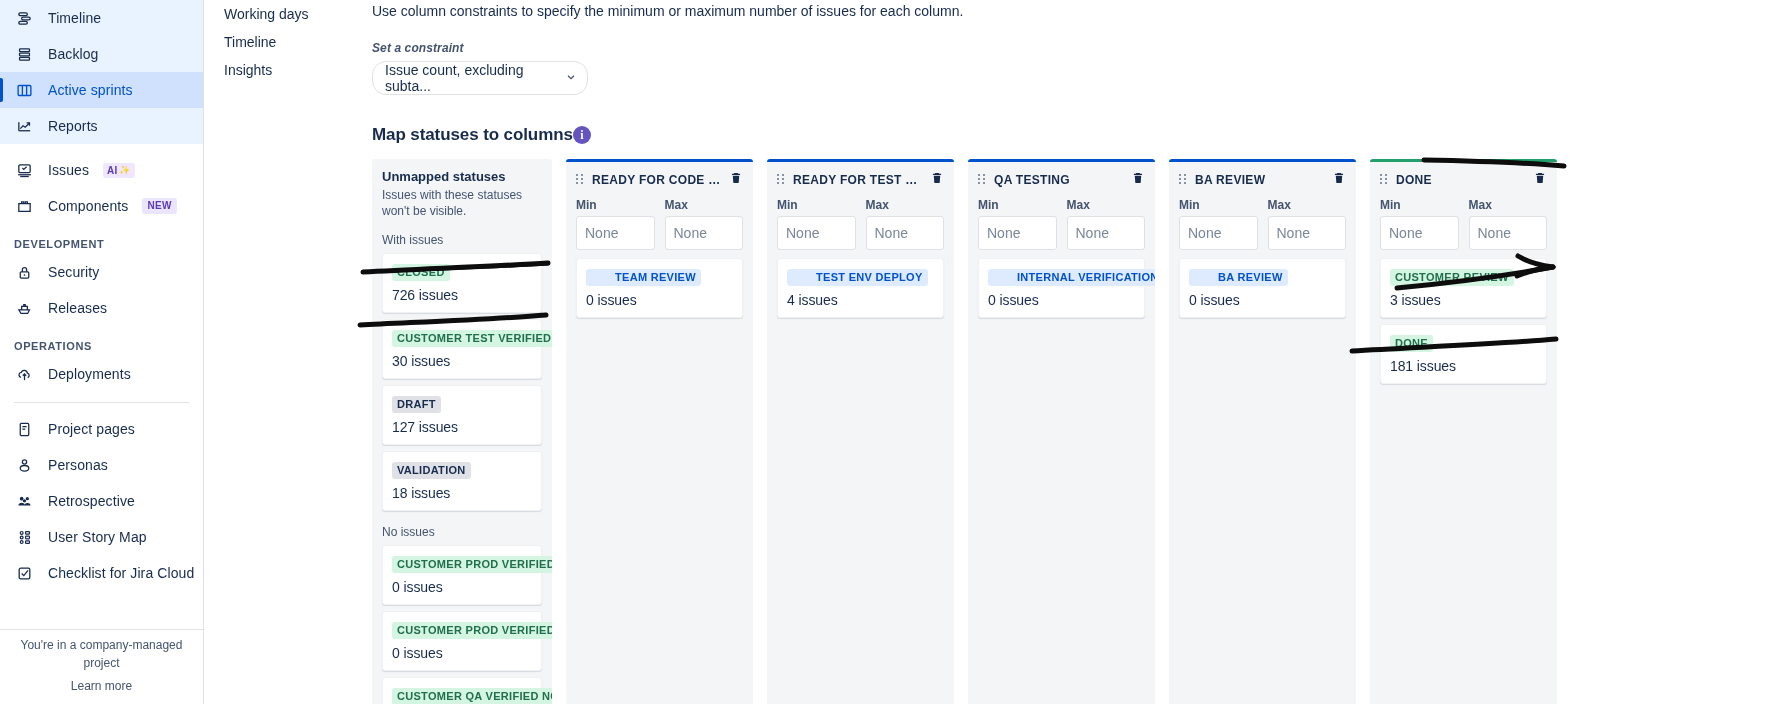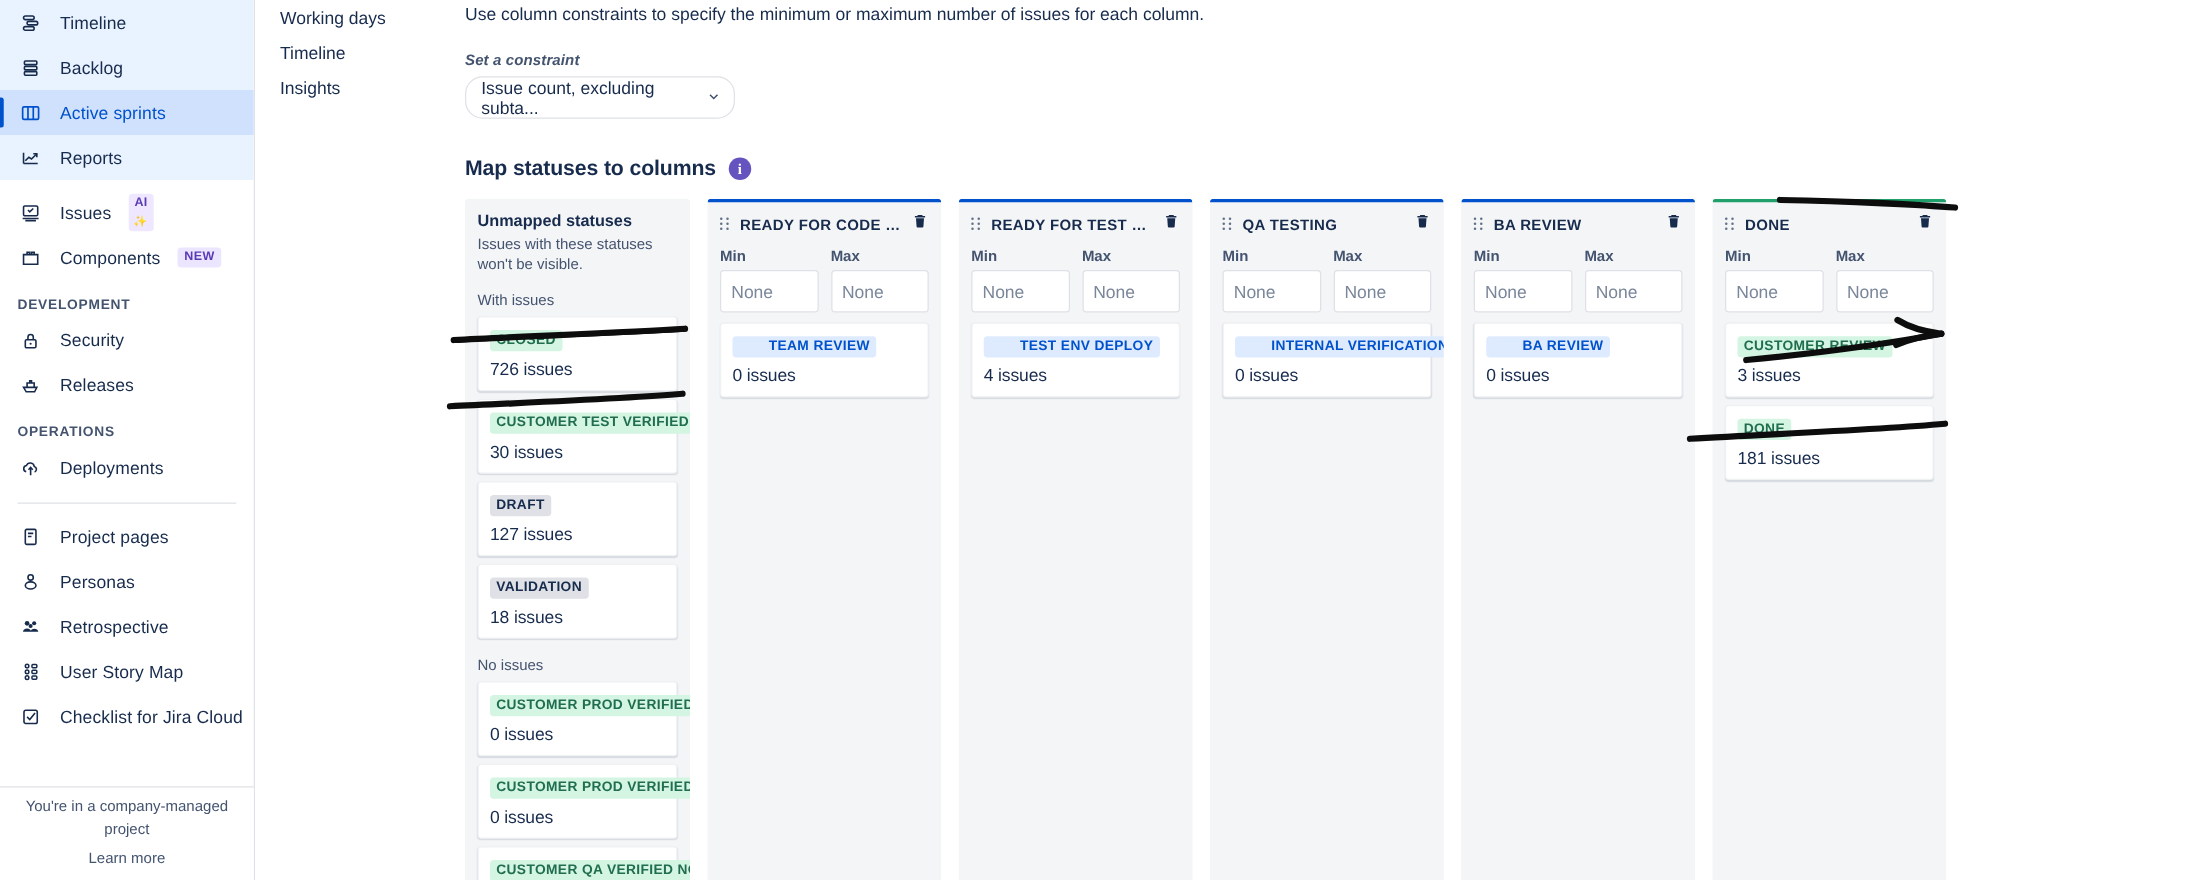--- a/index.html
+++ b/index.html
@@ -54,21 +54,21 @@
     font-size: 11px; font-weight: 700; letter-spacing: .6px;
     color: #44546f; padding: 0 12px 0 14px;
     height: 30px; display: flex; align-items: flex-end; padding-bottom: 4px;
     text-transform: uppercase;
   }
   .nav-sep { height: 1px; background: #dfe1e6; margin: 10px 14px 8px 14px; }
   .badge-ai {
     display: inline-flex; align-items: center; gap: 2px;
     background: #eee7ff; color: #5b3ab5;
     font-size: 10px; font-weight: 700; letter-spacing: .3px;
-    border-radius: 3px; padding: 1px 4px; line-height: 13px; flex-direction: column;
+    border-radius: 3px; padding: 1px 4px; line-height: 13px;
   }
   .badge-new {
     background: #ece5ff; color: #5b3ab5;
     font-size: 10px; font-weight: 700; letter-spacing: .4px;
     border-radius: 3px; padding: 2px 5px; line-height: 12px;
   }
   .sidebar-footer {
     position: absolute; left: 0; right: 0; bottom: 0;
     background: #ffffff;
     border-top: 1px solid #dfe1e6;
@@ -96,21 +96,21 @@
   .select-box {
     margin-top: 6px;
     width: 216px; height: 34px;
     border: 1px solid #dfe1e6; border-radius: 14px;
     background: #fff; display: flex; align-items: center;
     padding: 0 10px 0 12px; cursor: pointer;
     font-size: 14px; color: #172b4d;
     justify-content: space-between;
   }
   .select-box .chev { color: #42526e; font-size: 11px; }
-  .section-title-row { display: flex; align-items: center; gap: 10px; margin-top: 30px; }
+  .section-title-row { display: flex; align-items: center; margin-top: 30px; }
   .section-title { font-size: 17px; font-weight: 700; color: #172b4d; letter-spacing: -.1px; }
   .info-icon {
     width: 18px; height: 18px; border-radius: 50%;
     background: #6554c0; color: #fff; font-size: 12px; font-weight: 700;
     display: flex; align-items: center; justify-content: center;
     font-family: "Liberation Serif", serif;
     cursor: pointer;
   }
 
   

